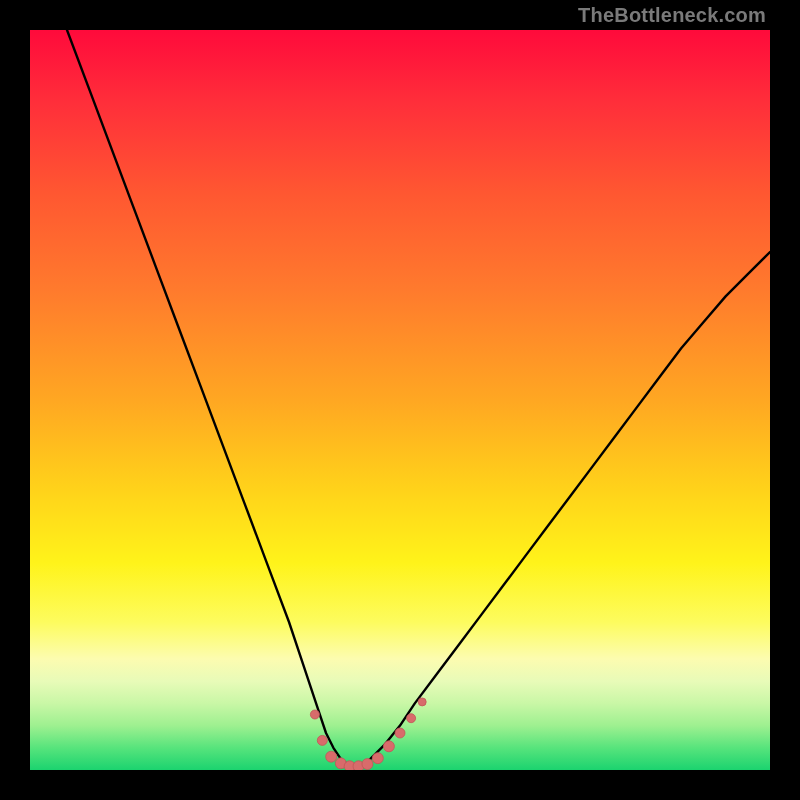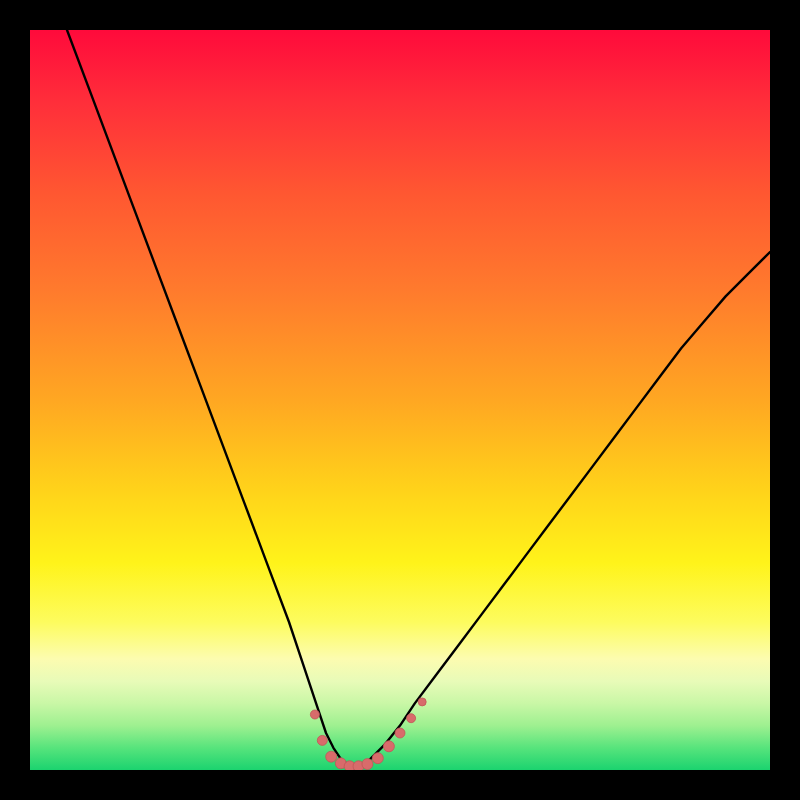--- a/index.html
+++ b/index.html
@@ -57,20 +57,21 @@
     left: 0;
     top: 0;
     width: 740px;
     height: 740px;
   }
 </style>
 </head>
 <body>
 
 <div class="frame">
+  <div class="watermark">TheBottleneck.com</div>
 
   <div class="plot-area">
     <svg class="curve-layer" viewBox="0 0 740 740" preserveAspectRatio="none">
       <path id="curve-path" fill="none" stroke-width="2.4" stroke-linecap="round" stroke-linejoin="round" d="M37.00 0.00 L59.20 59.20 L81.40 118.40 L103.60 177.60 L125.80 236.80 L148.00 296.00 L170.20 355.20 L192.40 414.40 L214.60 473.60 L236.80 532.80 L259.00 592.00 L273.80 636.40 L288.60 680.80 L296.00 703.00 L303.40 717.80 L310.80 728.90 L318.20 734.82 L325.60 736.30 L333.00 734.82 L340.40 728.90 L355.20 714.10 L370.00 695.60 L384.80 673.40 L407.00 643.80 L429.20 614.20 L451.40 584.60 L473.60 555.00 L495.80 525.40 L518.00 495.80 L540.20 466.20 L562.40 436.60 L584.60 407.00 L606.80 377.40 L629.00 347.80 L651.20 318.20 L673.40 292.30 L695.60 266.40 L717.80 244.20 L740.00 222.00" stroke="#000000"></path>
       <g id="markers-group">
           <circle cx="284.90" cy="684.50" r="4.5" fill="#d86b6b" stroke="#c15757" stroke-width="0.8"></circle>
           <circle cx="292.30" cy="710.40" r="5" fill="#d86b6b" stroke="#c15757" stroke-width="0.8"></circle>
           <circle cx="301.18" cy="726.68" r="5.5" fill="#d86b6b" stroke="#c15757" stroke-width="0.8"></circle>
           <circle cx="310.80" cy="733.34" r="5.5" fill="#d86b6b" stroke="#c15757" stroke-width="0.8"></circle>
           <circle cx="319.68" cy="736.30" r="5.5" fill="#d86b6b" stroke="#c15757" stroke-width="0.8"></circle>

